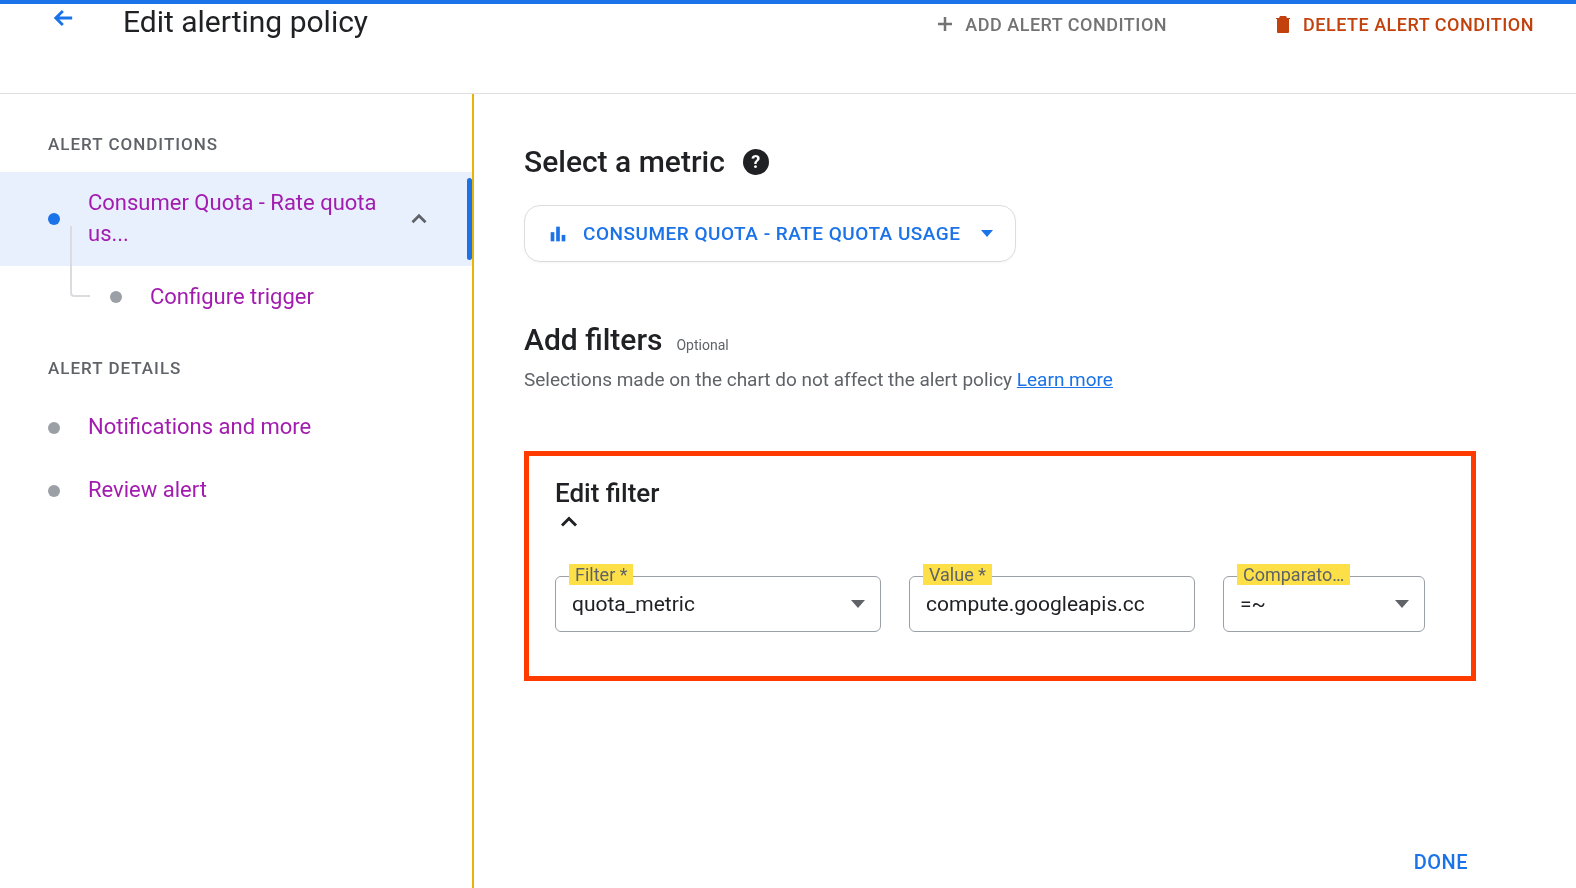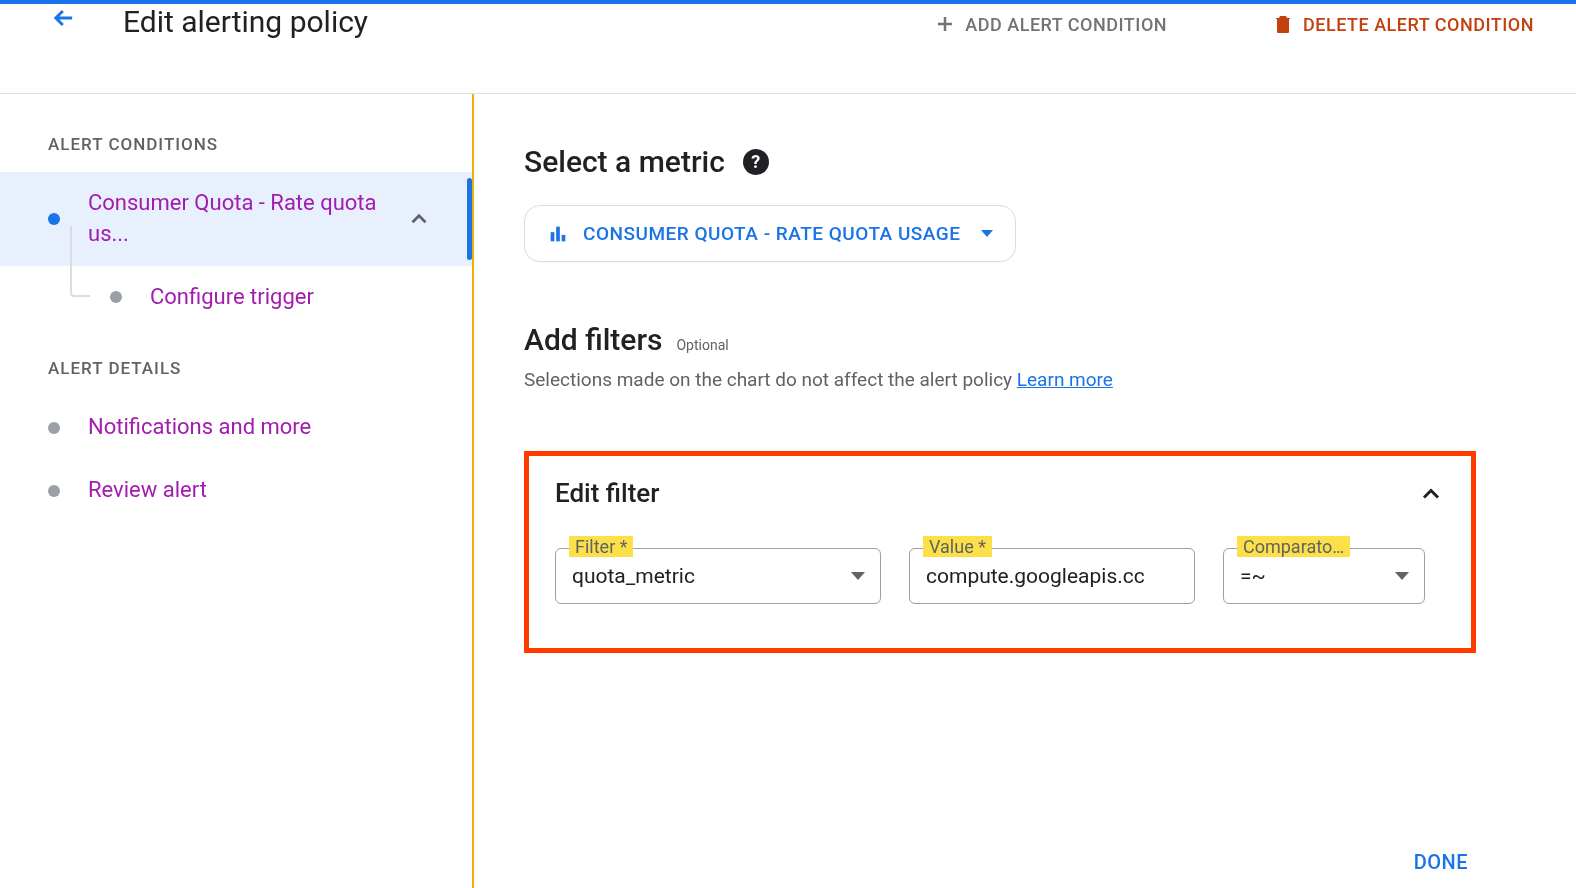--- a/index.html
+++ b/index.html
@@ -179,21 +179,22 @@
     .edit-filter-box {
       margin-top: 60px;
       border: 5px solid #ff3b00;
       padding: 22px 26px 44px 26px;
       width: 952px;
       position: relative;
     }
     .edit-filter-header {
       display: flex;
       justify-content: space-between;
-      align-items: flex-end;
+      align-items: flex-start;
+      flex-direction: column;
     }
     .edit-filter-title {
       font-size: 26px;
       font-weight: 500;
     }
     .collapse-icon { width: 28px; height: 28px; cursor: pointer; }
     .filter-row {
       margin-top: 40px;
       display: flex;
       gap: 28px;

